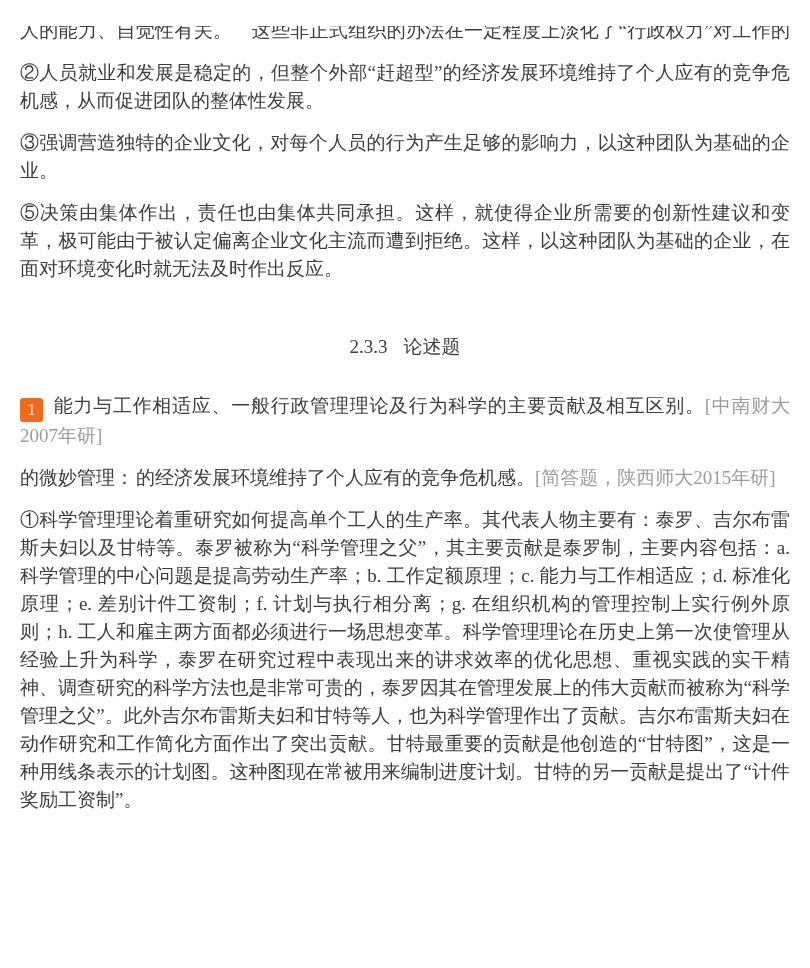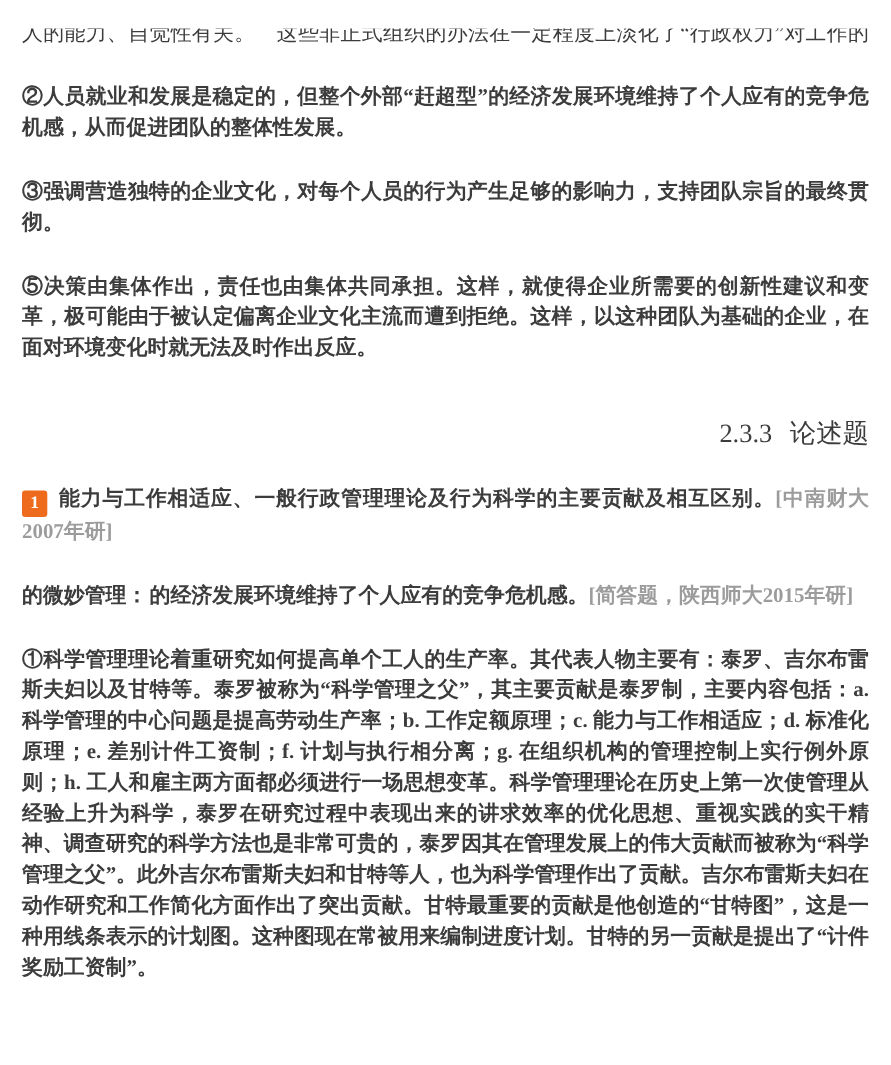--- a/index.html
+++ b/index.html
@@ -26,28 +26,27 @@
   }
   
   .clip-first {
     height: 19px;
     overflow: hidden;
   }
   .clip-first p {
     margin: -9px 0 0 0;
   }
   p.body-p {
-    margin: 30px 0;
-    font-weight: bold;
+    margin: 14px 0;
   }
   .section-heading {
     margin: 50px 0 31px 0;
-    font-size: 24px;
+    font-size: 19px;
     font-weight: normal;
-    text-align: right;
+    text-align: center;
     color: #3c3c3c;
   }
   .heading-number {
     margin-right: 16px;
   }
   .q-badge {
     display: inline-block;
     min-width: 21px;
     height: 24px;
     line-height: 24px;
@@ -75,21 +74,21 @@
 <body>
 
 <div class="page">
 
   <div class="clip-first">
     <p>人的能力、自觉性有关。　这些非正式组织的办法在一定程度上淡化了“行政权力”对工作的影响。</p>
   </div>
 
   <p class="body-p">②人员就业和发展是稳定的，但整个外部“赶超型”的经济发展环境维持了个人应有的竞争危机感，从而促进团队的整体性发展。</p>
 
-  <p class="body-p">③强调营造独特的企业文化，对每个人员的行为产生足够的影响力，支持团队宗旨的最终贯彻。</p>
+  <p class="body-p">③强调营造独特的企业文化，对每个人员的行为产生足够的影响力，以这种团队为基础的企业。</p>
 
 
   <p class="body-p">⑤决策由集体作出，责任也由集体共同承担。这样，就使得企业所需要的创新性建议和变革，极可能由于被认定偏离企业文化主流而遭到拒绝。这样，以这种团队为基础的企业，在面对环境变化时就无法及时作出反应。</p>
 
 
   <h2 class="section-heading">
     <span class="heading-number">2.3.3</span><span>论述题</span>
   </h2>
 
   <p class="body-p">

